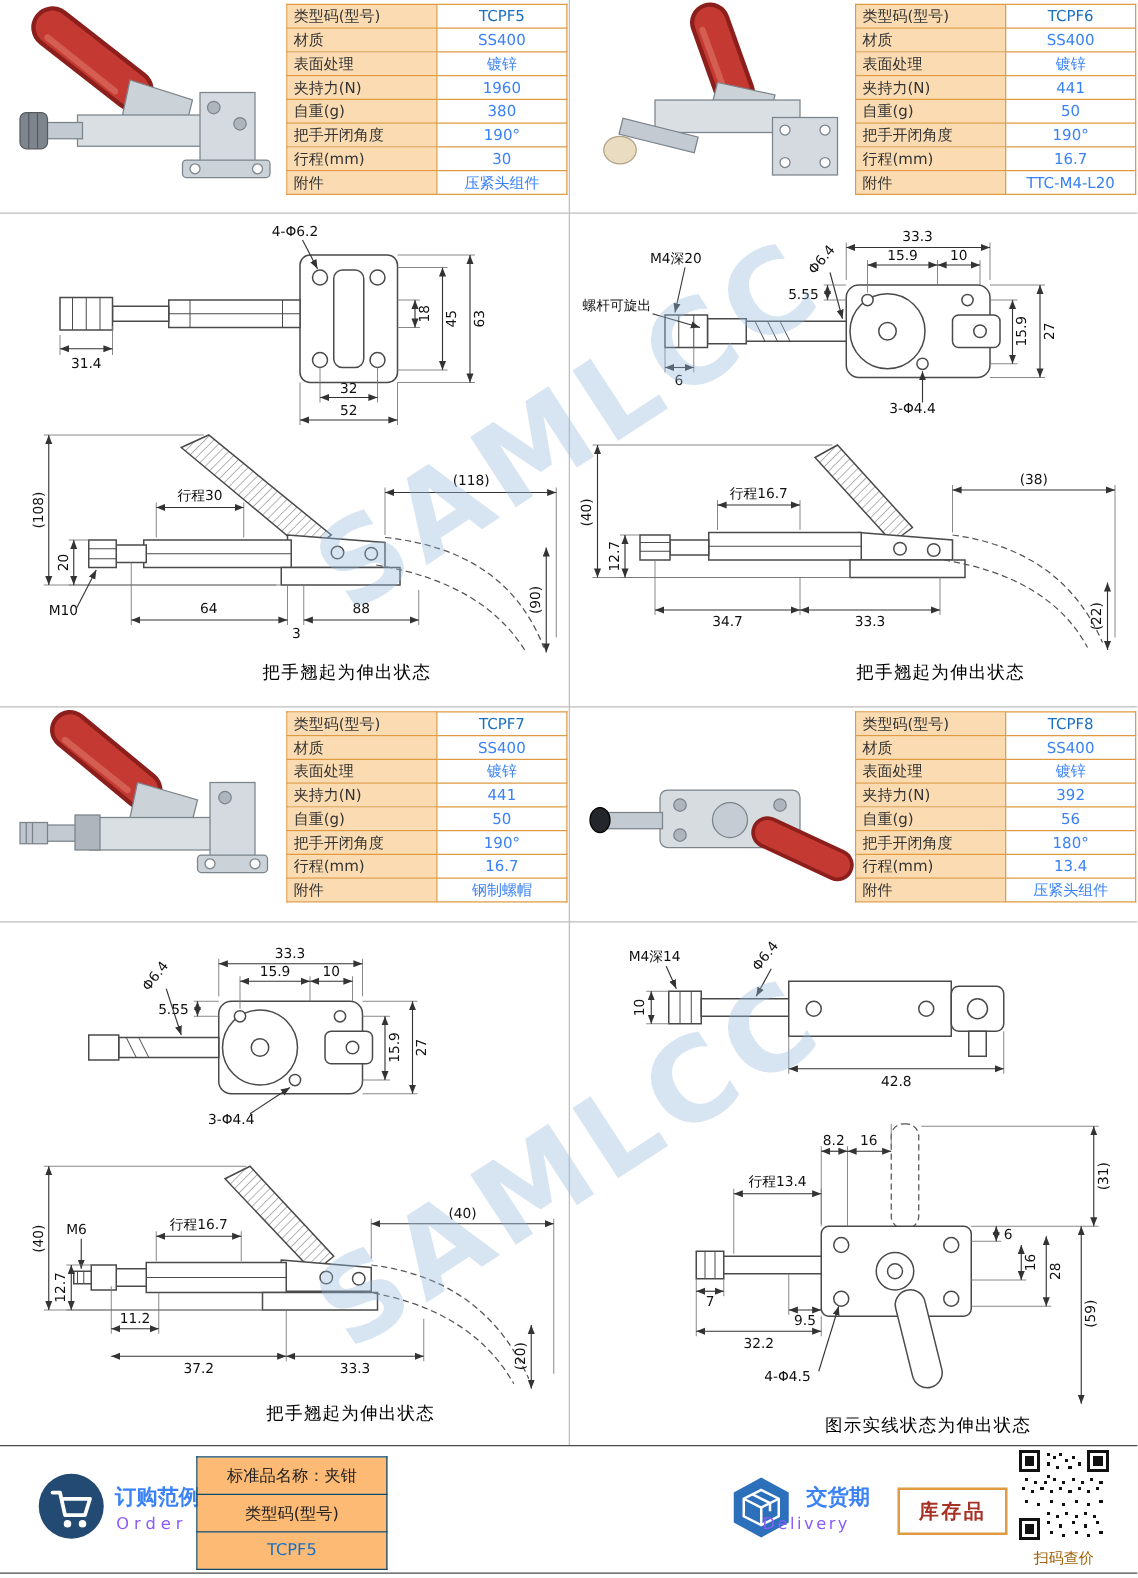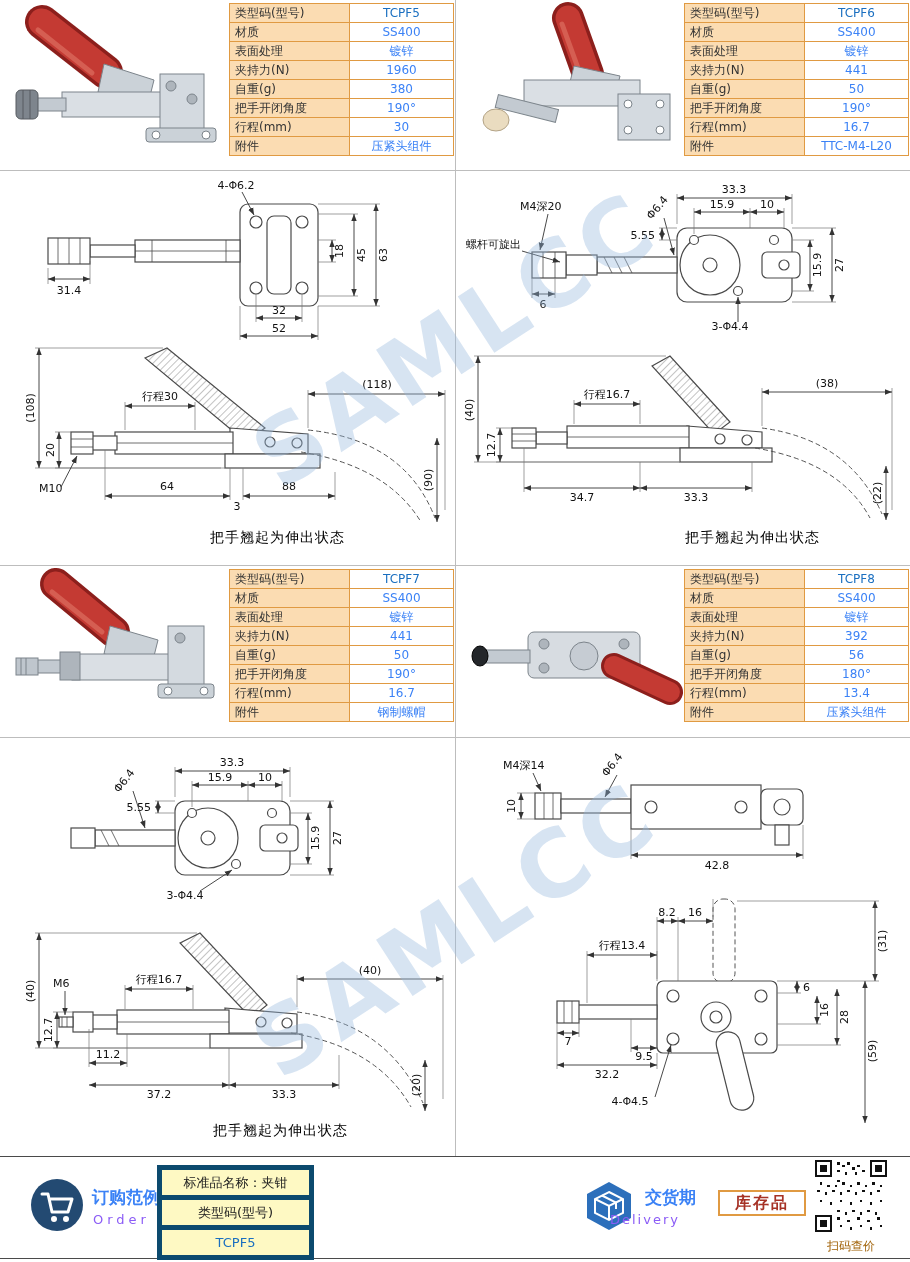--- a/index.html
+++ b/index.html
@@ -21,21 +21,21 @@
 svg .diml{stroke:#333;stroke-width:0.9;fill:none}
 svg .ext{stroke:#777;stroke-width:0.7;fill:none}
 svg .phantom{fill:none;stroke:#555;stroke-width:1;stroke-dasharray:5 3}
 svg .hatched{fill:url(#hatch);stroke:#4a4a4a;stroke-width:1.2}
 svg text.dim{font-size:11px;fill:#111}
 svg text.mid{text-anchor:middle}
 svg text.end{text-anchor:end}
 .footer-label-cn{position:absolute;font-size:17px;font-weight:bold;color:#3b82f6}
 .footer-label-en{position:absolute;font-size:13px;color:#8b5cf6}
 .std-table{position:absolute;border-collapse:collapse}
-.std-table td{border:5px solid #0c4a6e;width:152px;height:30px;text-align:center;font-size:13px;color:#222;background:#fef9c3}
+.std-table td{border:1px solid #0c4a6e;width:152px;height:30px;text-align:center;font-size:13px;color:#222;background:#fdba74}
 .std-table td.blue{color:#1A6FC0}
 .stock-badge{position:absolute;border:2px solid #E09A42;color:#A63226;font-weight:bold;font-size:16px;display:flex;align-items:center;justify-content:center;letter-spacing:2px}
 .qr-caption{position:absolute;font-size:12px;color:#a16207;text-align:center}
 </style>
 </head>
 <body>
 
 <div class="page">
 
   <svg width="0" height="0" style="left:0;top:0">
@@ -662,20 +662,21 @@
       <text class="dim mid" x="179" y="167">9.5</text>
       <line class="ext" x1="192" y1="160" x2="192" y2="176"></line>
       <line class="diml" x1="92" y1="172" x2="192" y2="172" marker-start="url(#ar)" marker-end="url(#ar)"></line>
       <text class="dim mid" x="142" y="185">32.2</text>
       <text class="dim mid" x="165" y="212">4-Φ4.5</text>
       <line class="diml" x1="190" y1="204" x2="206" y2="152" marker-end="url(#ar)"></line>
       <line class="diml" x1="400" y1="88" x2="400" y2="230" marker-start="url(#ar)" marker-end="url(#ar)"></line>
       <text class="dim mid" transform="rotate(-90 411 158)" x="411" y="158">(59)</text>
     </g>
   </svg>
+  <div class="caption" style="left:565px;top:1132px;width:260px">图示实线状态为伸出状态</div>
 
   <div style="position:absolute;left:30px;top:1178px;width:54px;height:54px">
     <svg style="left:0;top:0" width="54" height="54" viewBox="0 0 54 54">
       <circle cx="27" cy="27" r="26" fill="#234A72"></circle>
       <path d="M12 16 h6 l4 18 h16 l4 -13 h-21" fill="none" stroke="#fff" stroke-width="3" stroke-linejoin="round" stroke-linecap="round"></path>
       <circle cx="24" cy="41" r="3" fill="#fff"></circle>
       <circle cx="36" cy="41" r="3" fill="#fff"></circle>
     </svg>
   </div>
   <div class="footer-label-cn" style="left:92px;top:1186px">订购范例</div>
@@ -702,21 +703,21 @@
         <polygon points="26,12 40,19 40,33 26,40 12,33 12,19"></polygon>
         <polyline points="12,19 26,26 40,19"></polyline>
         <line x1="26" y1="26" x2="26" y2="40"></line>
         <polyline points="19,15.5 33,22.5 33,29"></polyline>
       </g>
     </svg>
   </div>
   <div class="footer-label-cn" style="left:645px;top:1186px">交货期</div>
   <div class="footer-label-en" style="left:610px;top:1212px;letter-spacing:2px">Delivery</div>
 
-  <div class="stock-badge" style="left:718px;top:1190px;width:88px;height:26px">库存品</div>
+  <div class="stock-badge" style="left:718px;top:1190px;width:88px;height:38px">库存品</div>
 
   <svg style="left:815px;top:1160px" width="72" height="72" viewBox="0 0 29 29" shape-rendering="crispEdges">
     <rect x="0" y="0" width="29" height="29" fill="#fff"></rect>
     <g fill="#111">
       <rect x="0" y="0" width="7" height="7"></rect>
         <rect x="1" y="1" width="5" height="5" fill="#fff"></rect>
         <rect x="2" y="2" width="3" height="3"></rect>
       <rect x="22" y="0" width="7" height="7"></rect>
         <rect x="23" y="1" width="5" height="5" fill="#fff"></rect>
         <rect x="24" y="2" width="3" height="3"></rect>

